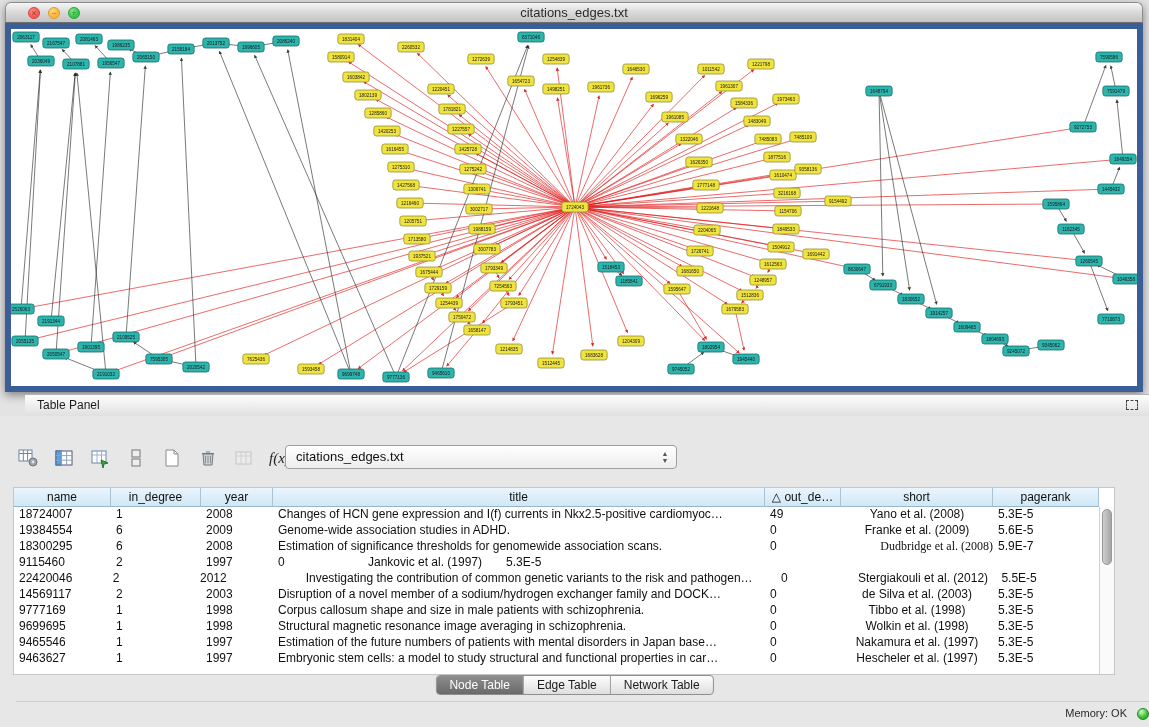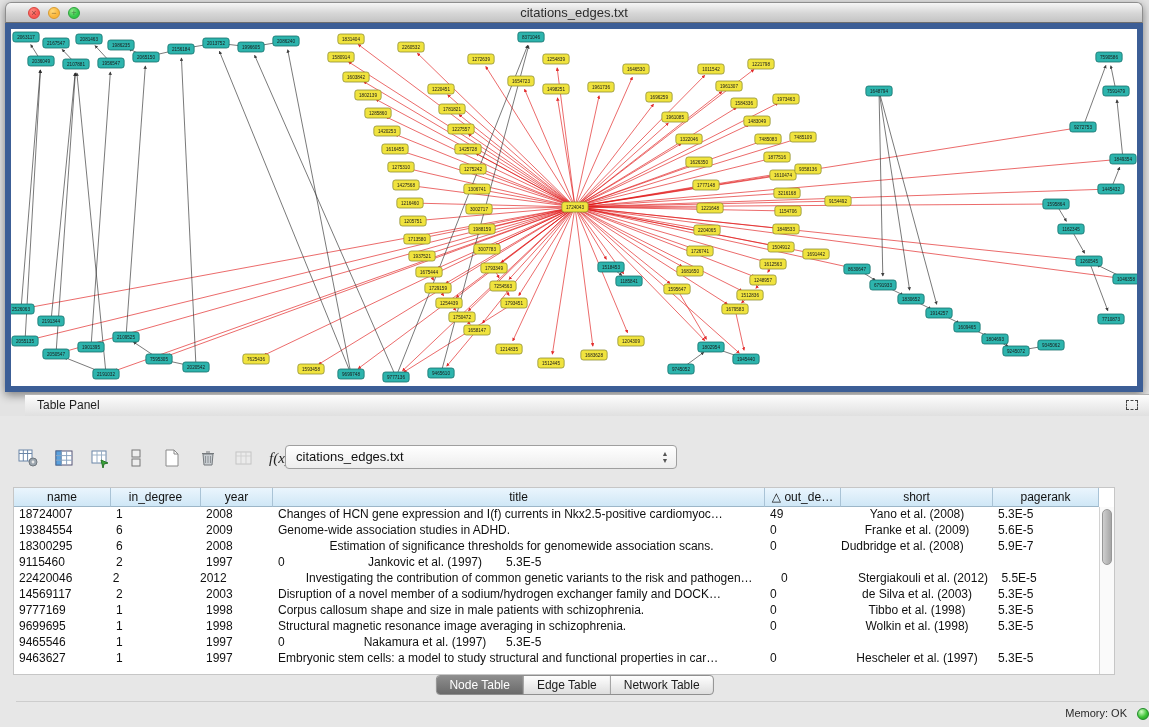--- a/index.html
+++ b/index.html
@@ -815,23 +815,23 @@
           <div class="td" style="width: 72px; text-align: left; padding-left: 5px;">2009</div>
           <div class="td" style="width: 492px; text-align: left; padding-left: 5px;">Genome-wide association studies in ADHD.</div>
           <div class="td" style="width: 76px; text-align: left; padding-left: 5px;">0</div>
           <div class="td" style="width: 152px; text-align: center;">Franke et al. (2009)</div>
           <div class="td" style="width: 106px; text-align: left; padding-left: 5px;">5.6E-5</div>
         </div>
         <div class="tr">
           <div class="td" style="width: 97px; text-align: left; padding-left: 5px;">18300295</div>
           <div class="td" style="width: 90px; text-align: left; padding-left: 5px;">6</div>
           <div class="td" style="width: 72px; text-align: left; padding-left: 5px;">2008</div>
-          <div class="td" style="width: 492px; text-align: center; padding-left: 5px;">Estimation of significance thresholds for genomewide association scans.</div>
+          <div class="td" style="width: 492px; text-align: left; padding-left: 5px;">Estimation of significance thresholds for genomewide association scans.</div>
           <div class="td" style="width: 76px; text-align: left; padding-left: 5px;">0</div>
-          <div class="td" style="width: 152px; text-align: left;">Dudbridge et al. (2008)</div>
+          <div class="td" style="width: 152px; text-align: right; font-family: Liberation Serif, serif;">Dudbridge et al. (2008)</div>
           <div class="td" style="width: 106px; text-align: left; padding-left: 5px;">5.9E-7</div>
         </div>
         <div class="tr">
           <div class="td" style="width: 97px; text-align: left; padding-left: 5px;">9115460</div>
           <div class="td" style="width: 90px; text-align: left; padding-left: 5px;">2</div>
           <div class="td" style="width: 72px; text-align: left; padding-left: 5px;">1997</div>
           <div class="td" style="width: 76px; text-align: left; padding-left: 5px;">0</div>
           <div class="td" style="width: 152px; text-align: center;">Jankovic et al. (1997)</div>
           <div class="td" style="width: 106px; text-align: left; padding-left: 5px;">5.3E-5</div>
         </div>
@@ -868,20 +868,21 @@
           <div class="td" style="width: 72px; text-align: left; padding-left: 5px;">1998</div>
           <div class="td" style="width: 492px; text-align: left; padding-left: 5px;">Structural magnetic resonance image averaging in schizophrenia.</div>
           <div class="td" style="width: 76px; text-align: left; padding-left: 5px;">0</div>
           <div class="td" style="width: 152px; text-align: center;">Wolkin et al. (1998)</div>
           <div class="td" style="width: 106px; text-align: left; padding-left: 5px;">5.3E-5</div>
         </div>
         <div class="tr">
           <div class="td" style="width: 97px; text-align: left; padding-left: 5px;">9465546</div>
           <div class="td" style="width: 90px; text-align: left; padding-left: 5px;">1</div>
           <div class="td" style="width: 72px; text-align: left; padding-left: 5px;">1997</div>
+          <div class="td" style="width: 492px; text-align: left; padding-left: 5px;">Estimation of the future numbers of patients with mental disorders in Japan base…</div>
           <div class="td" style="width: 76px; text-align: left; padding-left: 5px;">0</div>
           <div class="td" style="width: 152px; text-align: center;">Nakamura et al. (1997)</div>
           <div class="td" style="width: 106px; text-align: left; padding-left: 5px;">5.3E-5</div>
         </div>
         <div class="tr">
           <div class="td" style="width: 97px; text-align: left; padding-left: 5px;">9463627</div>
           <div class="td" style="width: 90px; text-align: left; padding-left: 5px;">1</div>
           <div class="td" style="width: 72px; text-align: left; padding-left: 5px;">1997</div>
           <div class="td" style="width: 492px; text-align: left; padding-left: 5px;">Embryonic stem cells: a model to study structural and functional properties in car…</div>
           <div class="td" style="width: 76px; text-align: left; padding-left: 5px;">0</div>

